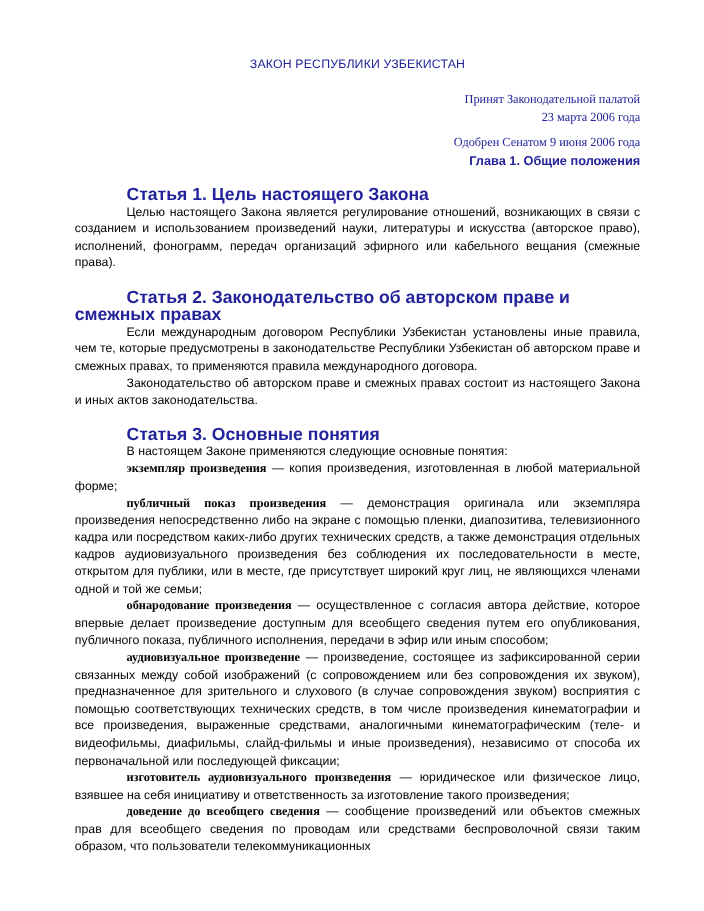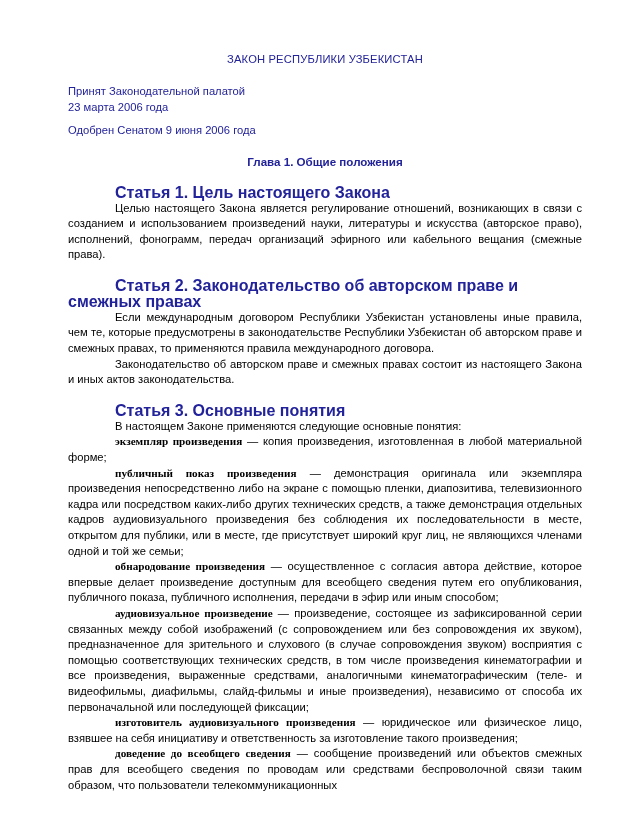--- a/index.html
+++ b/index.html
@@ -34,36 +34,36 @@
   }
   .doc-title-line.bold {
     font-weight: bold;
     font-size: 11.3px;
   }
   
   .note {
     color: #22229a;
     font-size: 11.2px;
     line-height: 15.5px;
-    text-align: left;
+    text-align: right;
+    font-family: Liberation Serif, serif;
   }
   .note-block {
     margin-top: 17px;
   }
   .note-block.second {
     margin-top: 8px;
   }
   
   .chapter-heading {
     color: #22229a;
     font-weight: bold;
     font-size: 11.6px;
-    text-align: center;
+    text-align: right;
     line-height: 16px;
-    margin-top: 15px;
   }
   .article-heading {
     color: #22229a;
     font-weight: bold;
     font-size: 16px;
     line-height: 16px;
     text-indent: 47px;
     margin-top: 15px;
   }
   

